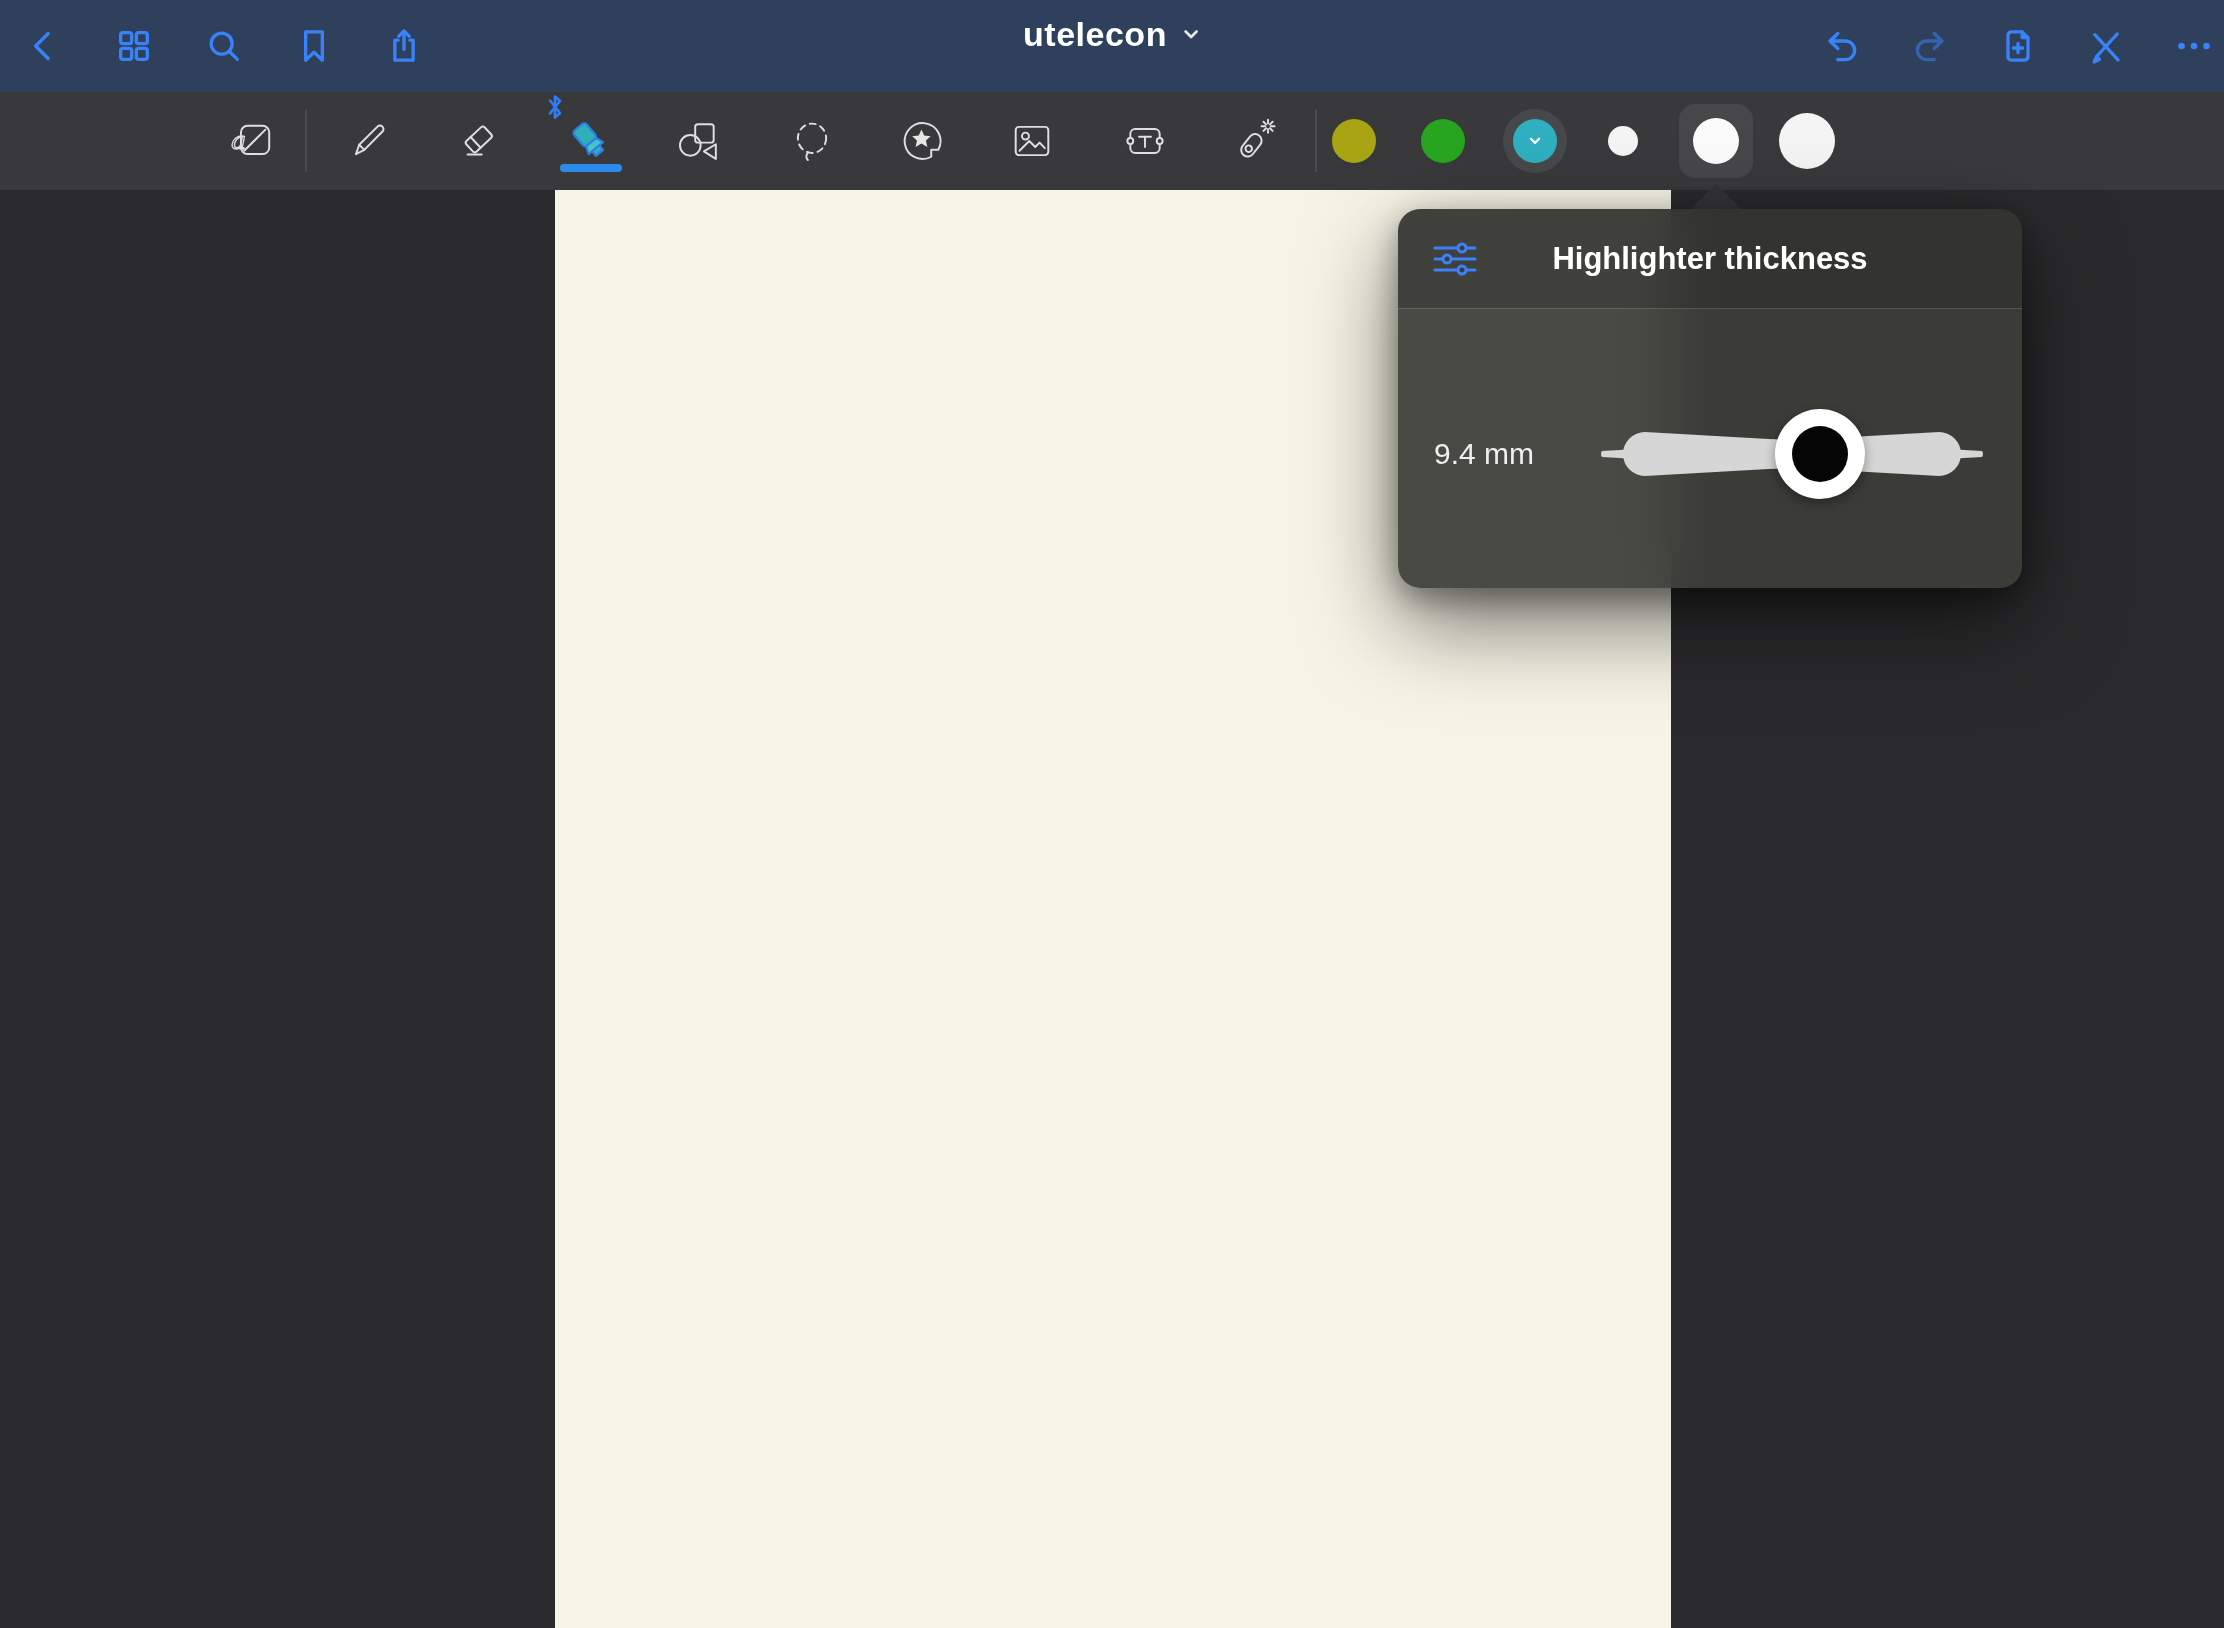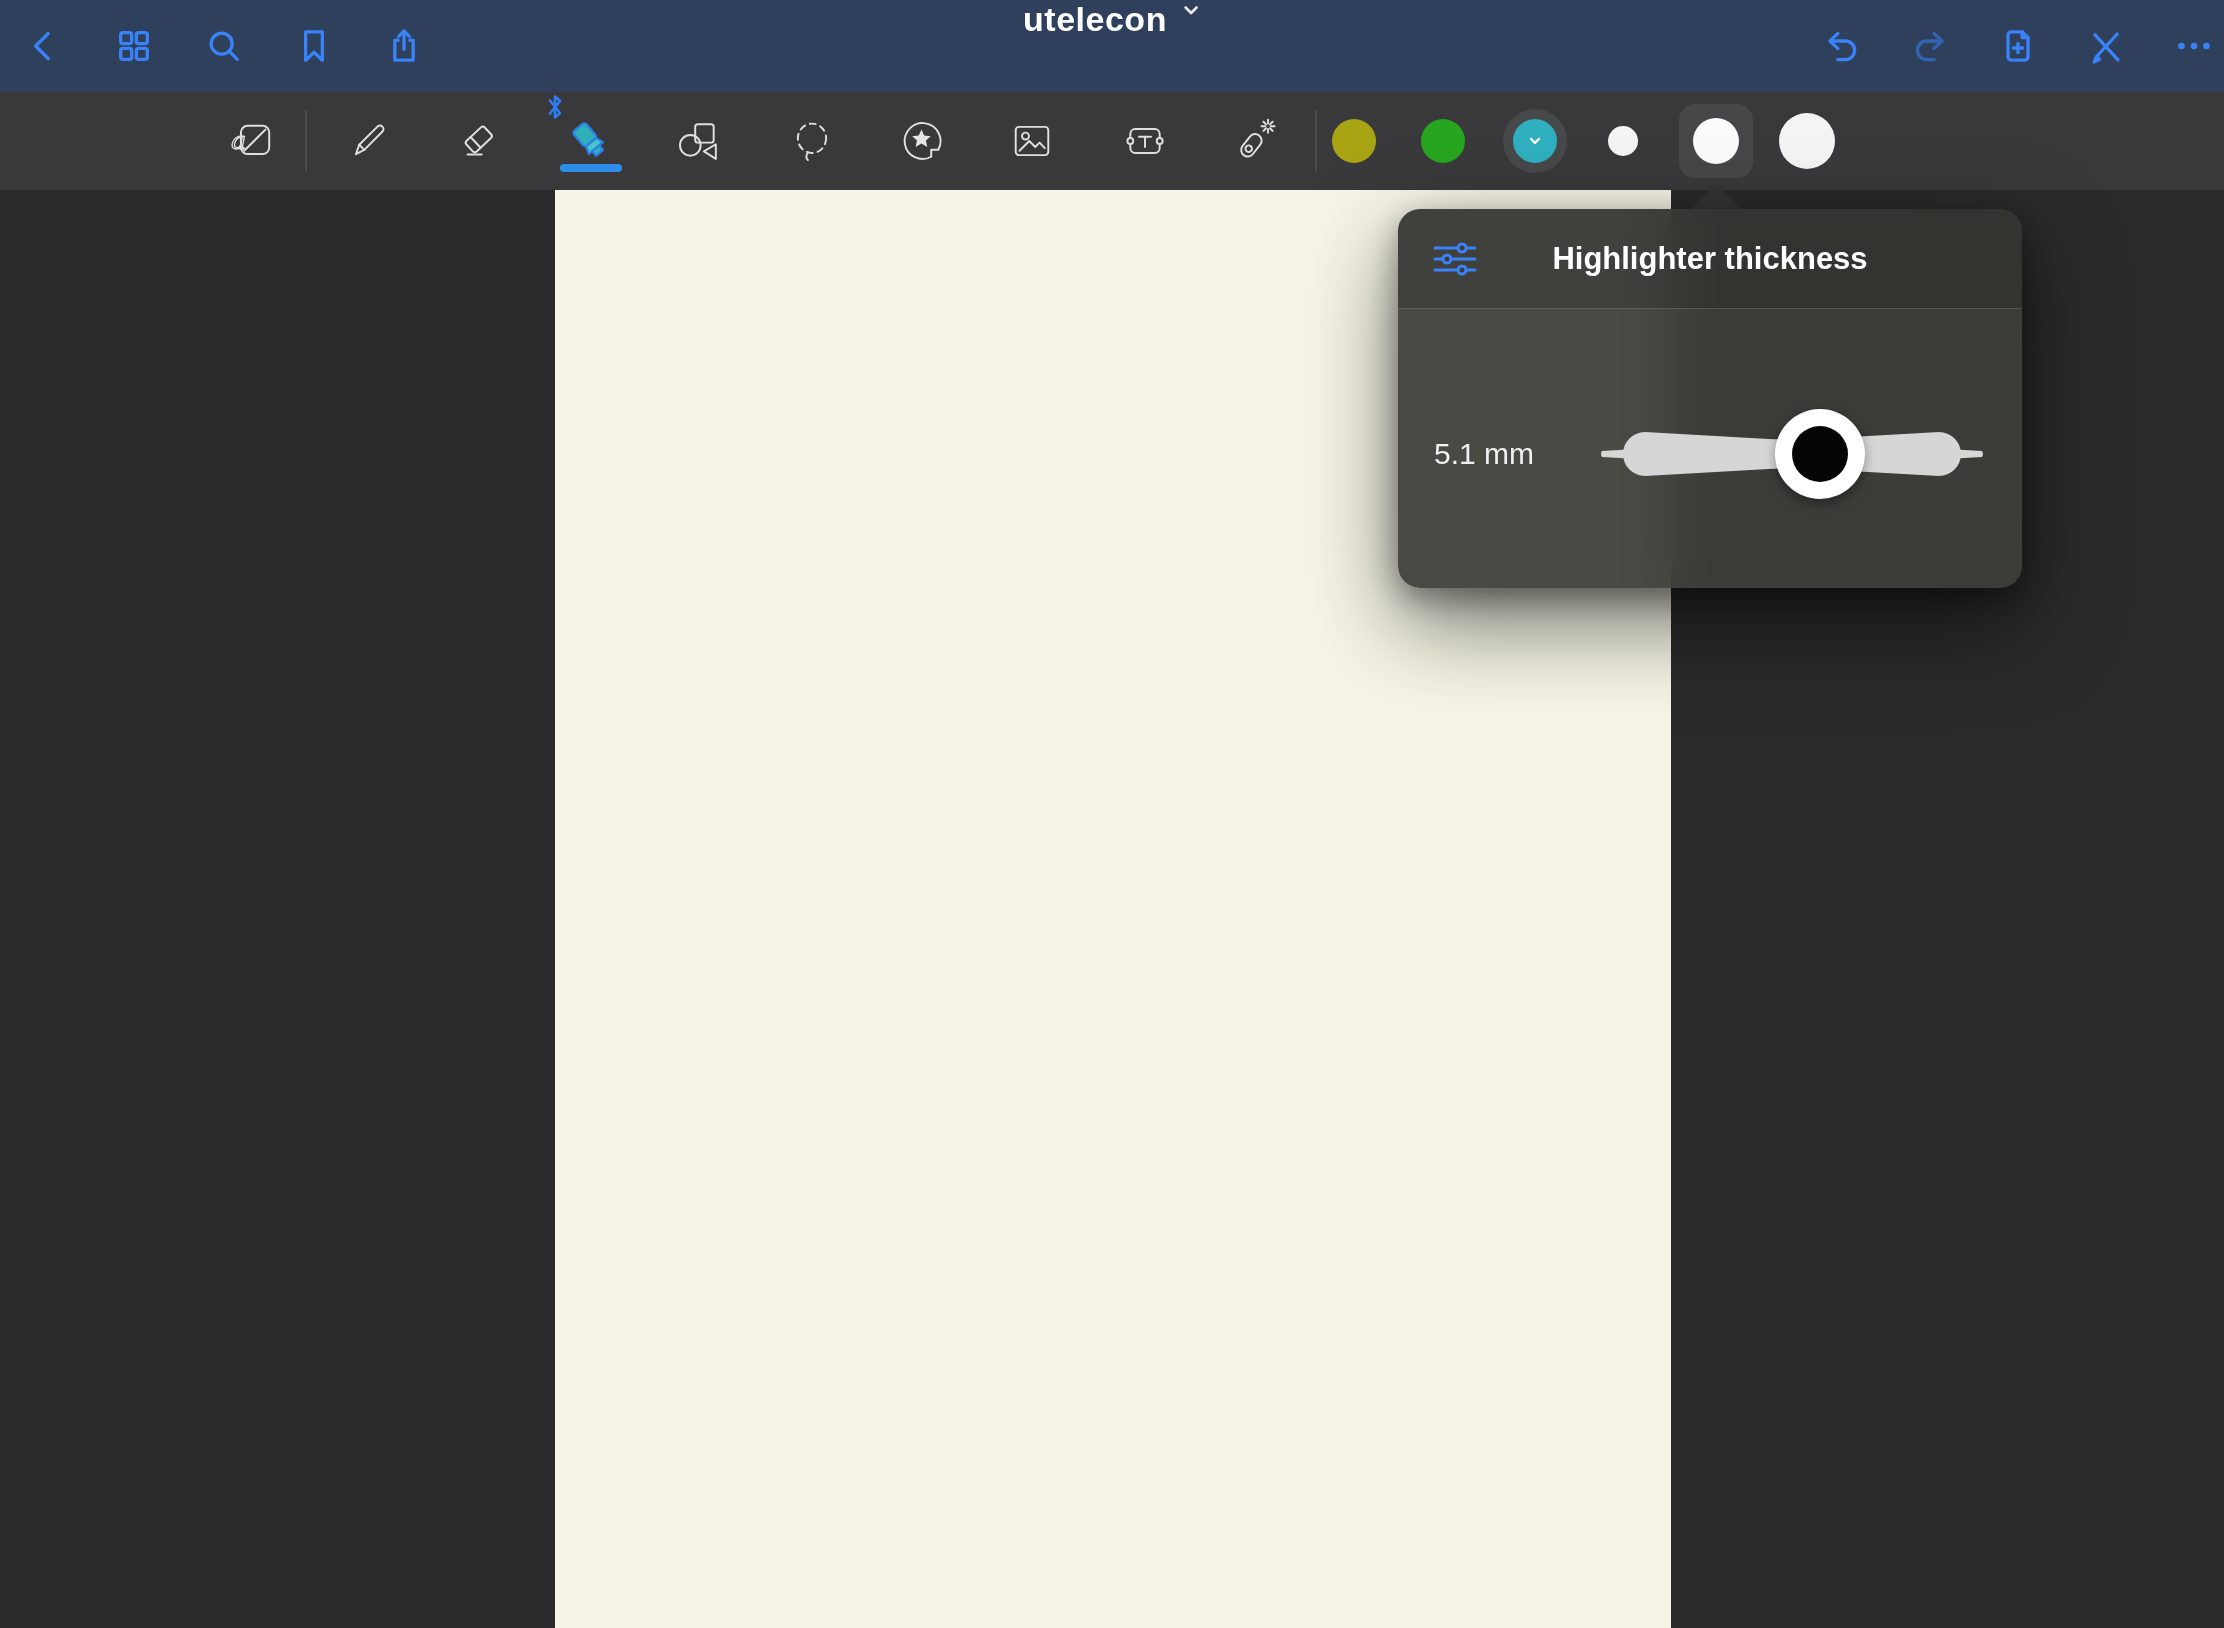--- a/index.html
+++ b/index.html
@@ -9,21 +9,21 @@
   
   .topbar{position:absolute;left:0;top:0;width:100%;height:92px;background:#2E405B;}
   .nav-group{position:absolute;top:0;height:92px;display:flex;align-items:center;}
   .nav-left{left:22px;gap:46px;}
   .nav-right{right:8px;gap:44px;}
   .nav-btn{width:44px;height:44px;display:flex;align-items:center;justify-content:center;cursor:pointer;}
   .nav-btn svg{width:40px;height:40px;stroke:#3A82F7;fill:none;stroke-width:2;
                stroke-linecap:round;stroke-linejoin:round;}
   .nav-btn.dim{opacity:.55;}
   .doc-title{position:absolute;left:50%;top:0;height:68px;transform:translateX(-50%);
-             display:flex;gap:14px;cursor:pointer;}
+             display:flex;align-items:center;gap:14px;cursor:pointer;}
   .doc-title .t{color:#FFFFFF;font-size:34px;font-weight:700;letter-spacing:.5px;}
   .doc-title svg{width:20px;height:20px;stroke:#E8EAEE;fill:none;stroke-width:2.6;
                  stroke-linecap:round;stroke-linejoin:round;}
 
   
   .toolbar{position:absolute;left:0;top:92px;width:100%;height:98px;background:#39393B;}
   .titem{position:absolute;top:49px;transform:translate(-50%,-50%);width:66px;height:66px;
          display:flex;align-items:center;justify-content:center;cursor:pointer;}
   .titem svg{width:50px;height:50px;stroke:#DFDFE1;fill:none;stroke-width:1.8;
              stroke-linecap:round;stroke-linejoin:round;}
@@ -291,21 +291,21 @@
         <path d="M3 7 H43"></path>
           <path d="M3 18 H43"></path>
           <path d="M3 29 H43"></path>
         <circle cx="30" cy="7" r="4" fill="#3B3B39"></circle>
         <circle cx="15" cy="18" r="4" fill="#3B3B39"></circle>
         <circle cx="30" cy="29" r="4" fill="#3B3B39"></circle>
       </svg>
       <div class="htitle">Highlighter thickness</div>
     </div>
     <div class="popup-body">
-      <div class="slider-label">5.1 mm</div>
+      <div class="slider-label">9.4 mm</div>
       <svg class="slider-track" viewBox="0 0 384 46">
         <path d="M2 20 Q0 23 2 26 L339 45 A22 22 0 0 0 339 1 Z" fill="#D6D6D6" stroke="none" transform="translate(384,46) rotate(180)"></path>
         <path d="M2 20 L339 1 A22 22 0 0 1 339 45 L2 26 Q0 23 2 20 Z" fill="#D6D6D6" stroke="none"></path>
       </svg>
       <div class="slider-knob">
         <div class="k-inner"></div>
       </div>
     </div>
   </div>
 

